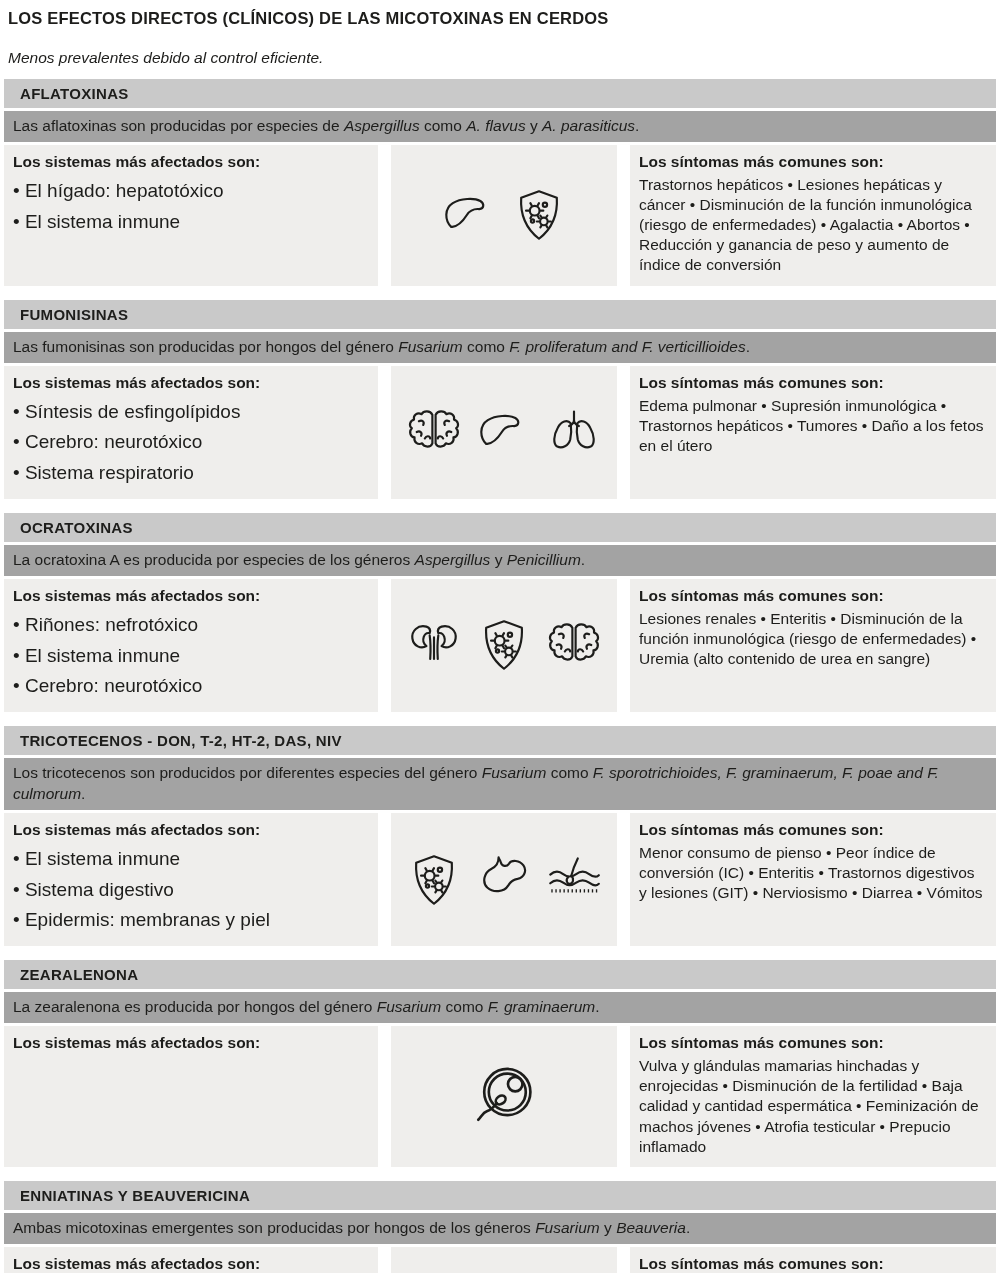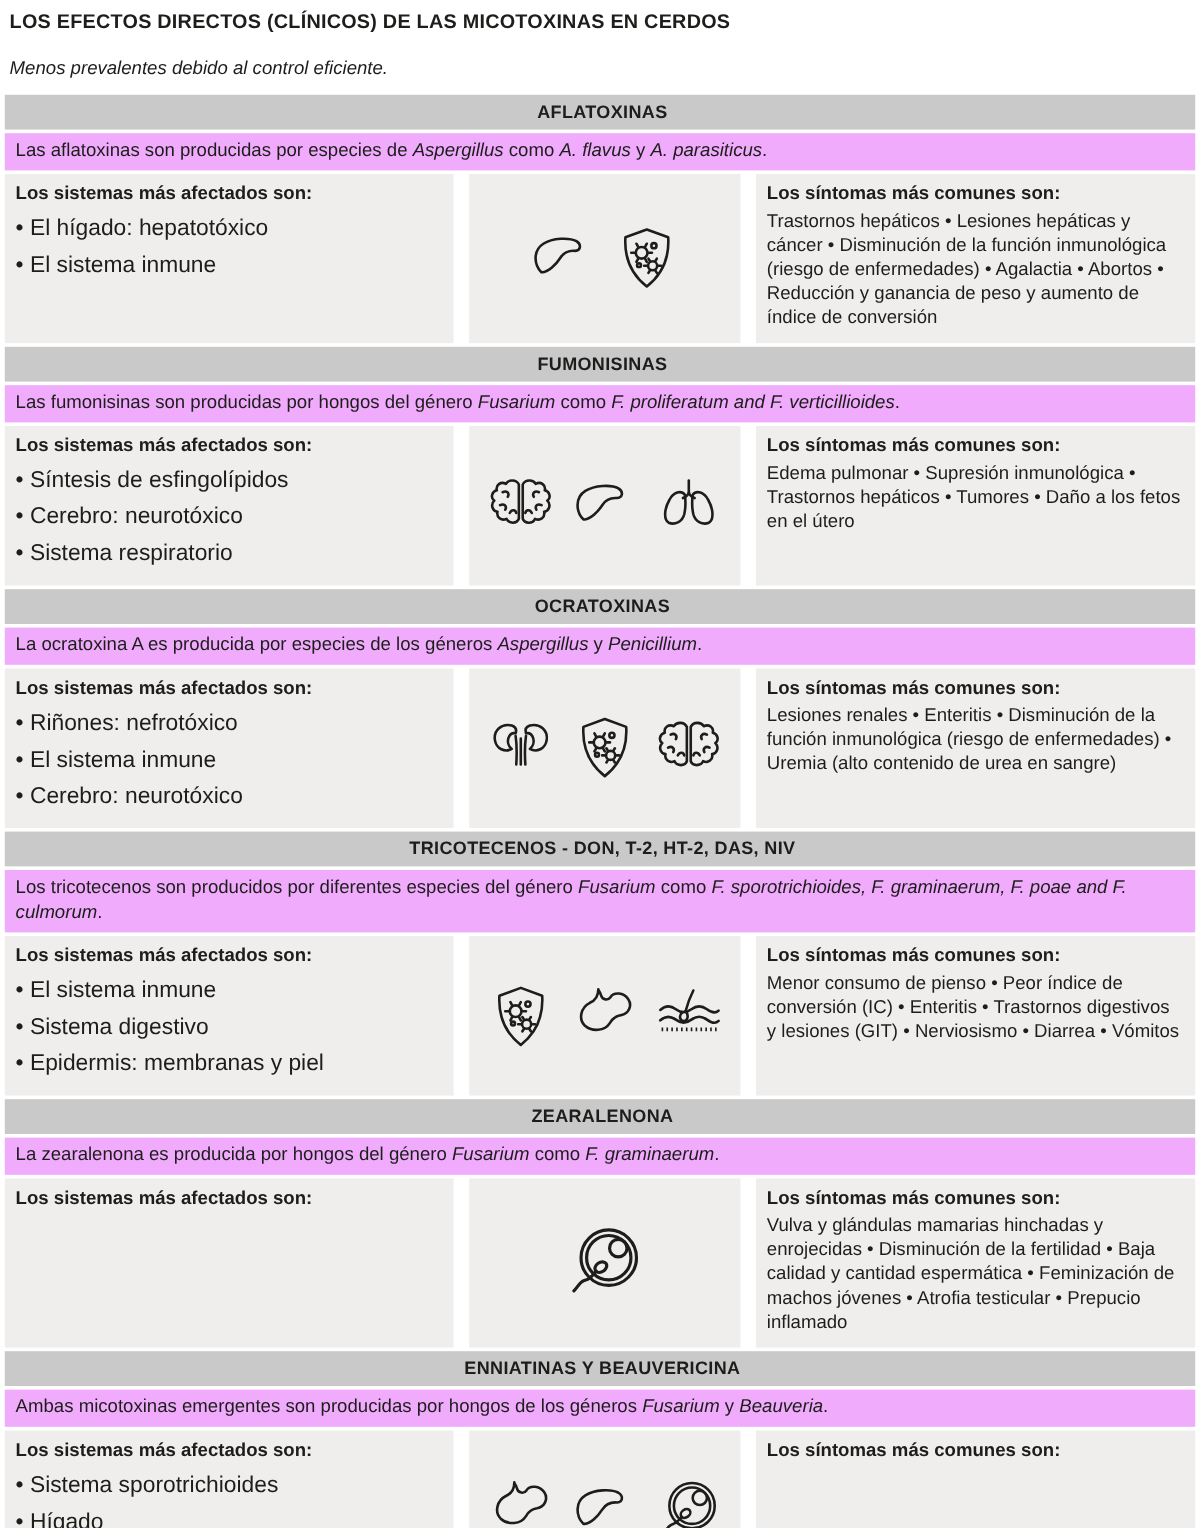--- a/index.html
+++ b/index.html
@@ -10,39 +10,38 @@
     -webkit-font-smoothing: antialiased;
   }
   .page { padding: 7px 4px 0 4px; }
 
   .doc-header { padding: 2px 4px 12px 4px; }
   .doc-title { font-weight: bold; font-size: 16.5px; letter-spacing: 0.2px; }
   .doc-subtitle { font-style: italic; font-size: 15.5px; margin-top: 21px; }
 
   .sec-header {
     background: #c9c9c9;
-    text-align: center;
     font-weight: bold;
     font-size: 15px;
     letter-spacing: 0.3px;
-    padding: 6px 0 6px 4px;
+    padding: 6px 0 6px 16px;
     margin-bottom: 3px;
   }
   .row {
-    background: #f0abfc;
+    background: #a3a3a3;
     padding: 5px 9px;
     font-size: 15.5px;
     line-height: 1.35;
     margin-bottom: 3px;
   }
   .sec-body {
     display: grid;
     grid-template-columns: 374px 226px 1fr;
     gap: 13px;
-    margin-bottom: 3px;
+    margin-bottom: 14px;
   }
   .cell { background: #efeeec; }
   .cell-heading { font-weight: bold; font-size: 15.5px; padding: 8px 9px 2px 9px; }
   .systems-list { list-style: none; margin: 3px 0 10px 0; padding: 0 9px; font-size: 19px; }
   .systems-list li { line-height: 1.62; }
   .systems-list li::before { content: "\2022\00a0"; }
   .icons-cell { display: flex; align-items: center; justify-content: center; gap: 16px; padding: 8px 4px; }
   .icons-cell.single .icon { height: 66px; width: 66px; }
   .icon { height: 54px; width: 54px; display: block; }
   .symptoms-text { padding: 2px 10px 10px 9px; font-size: 15.5px; line-height: 1.3; }

